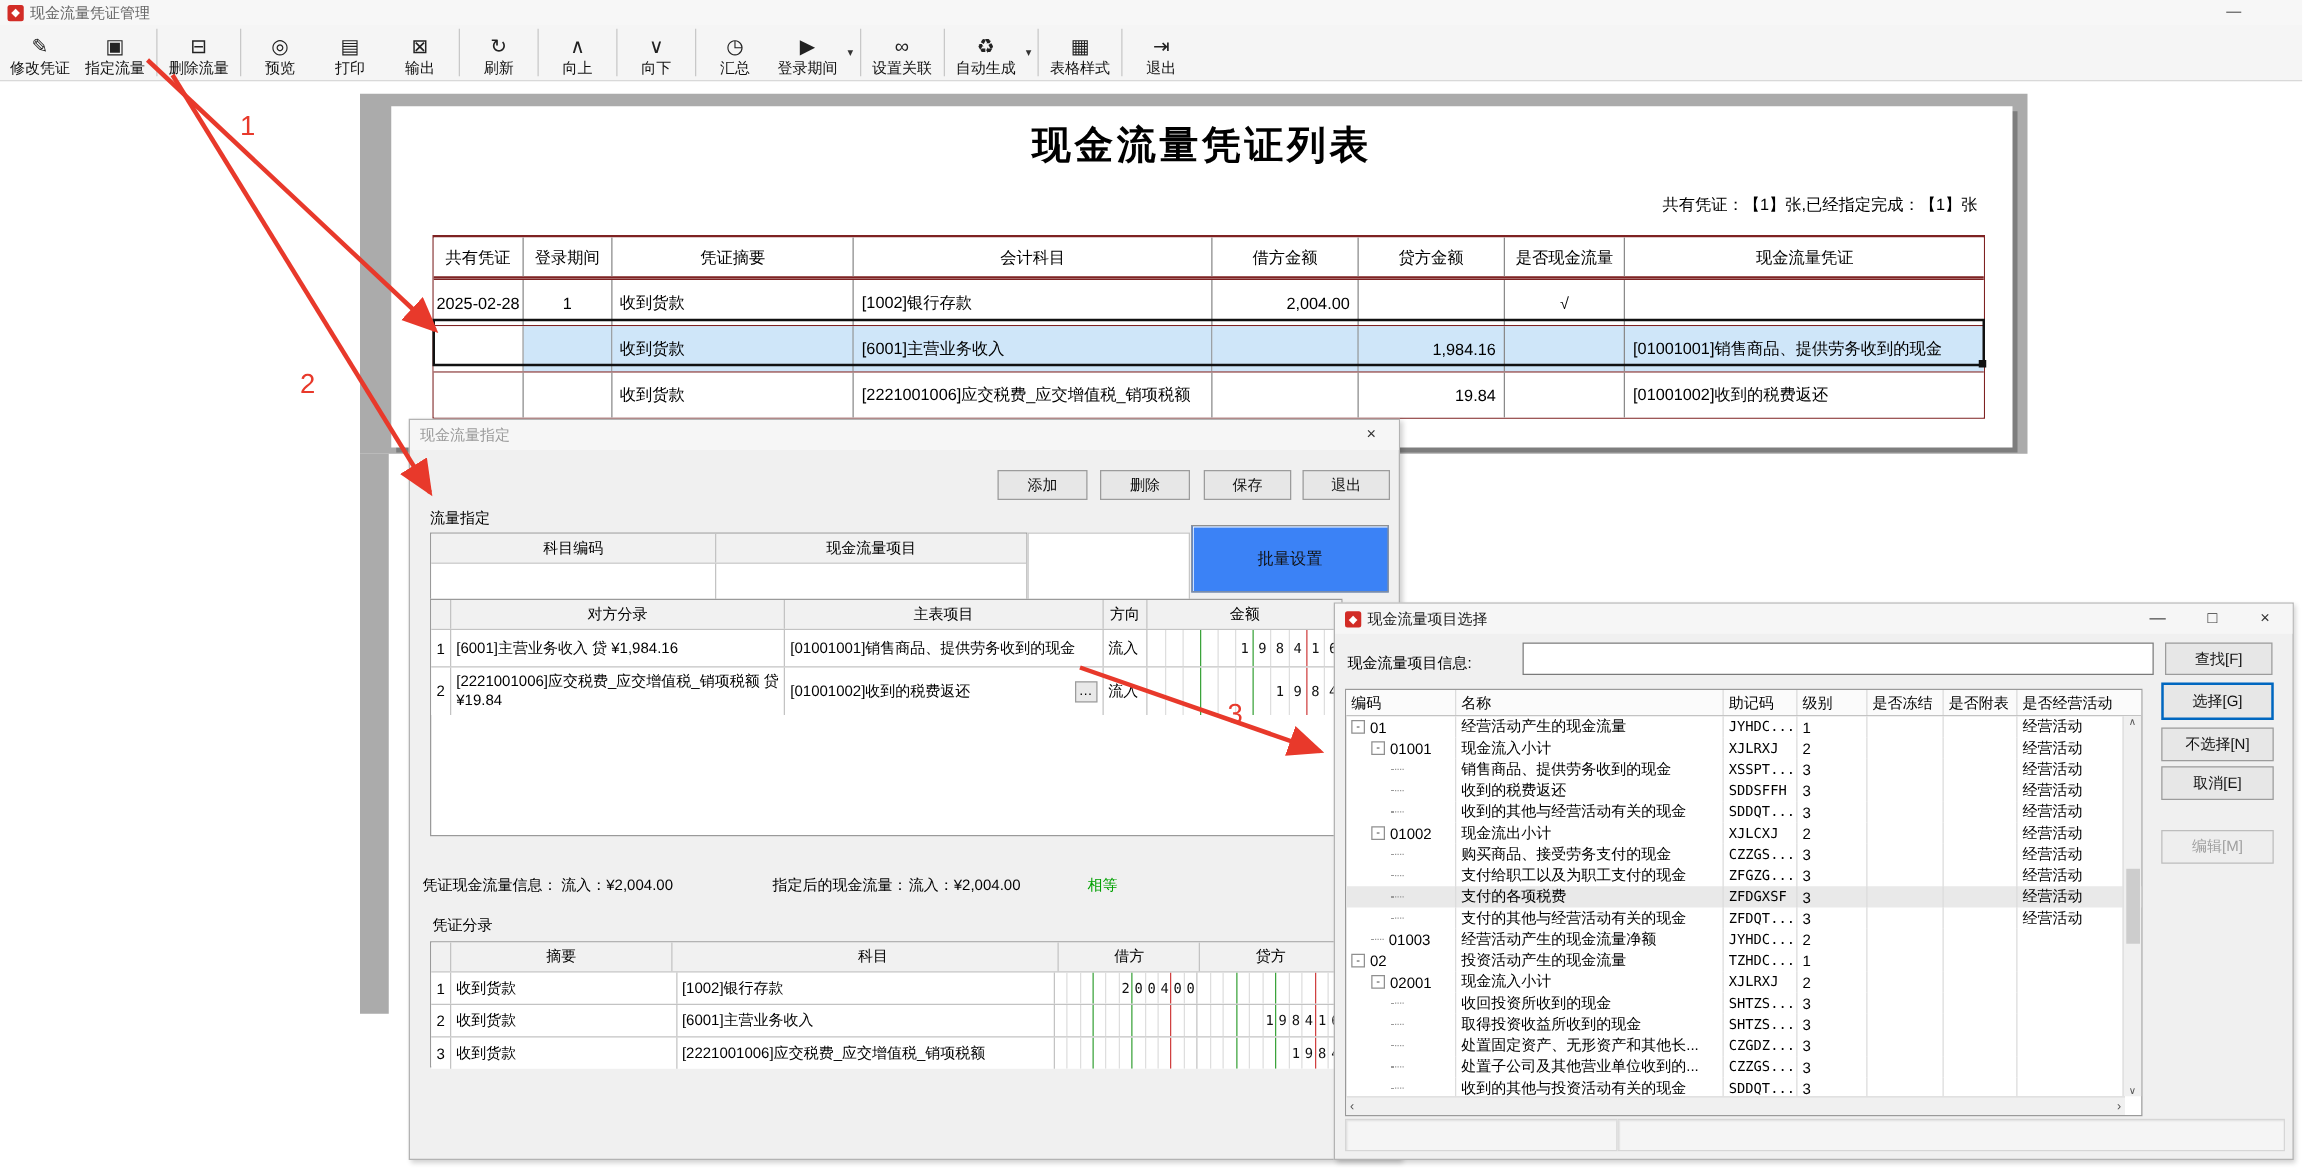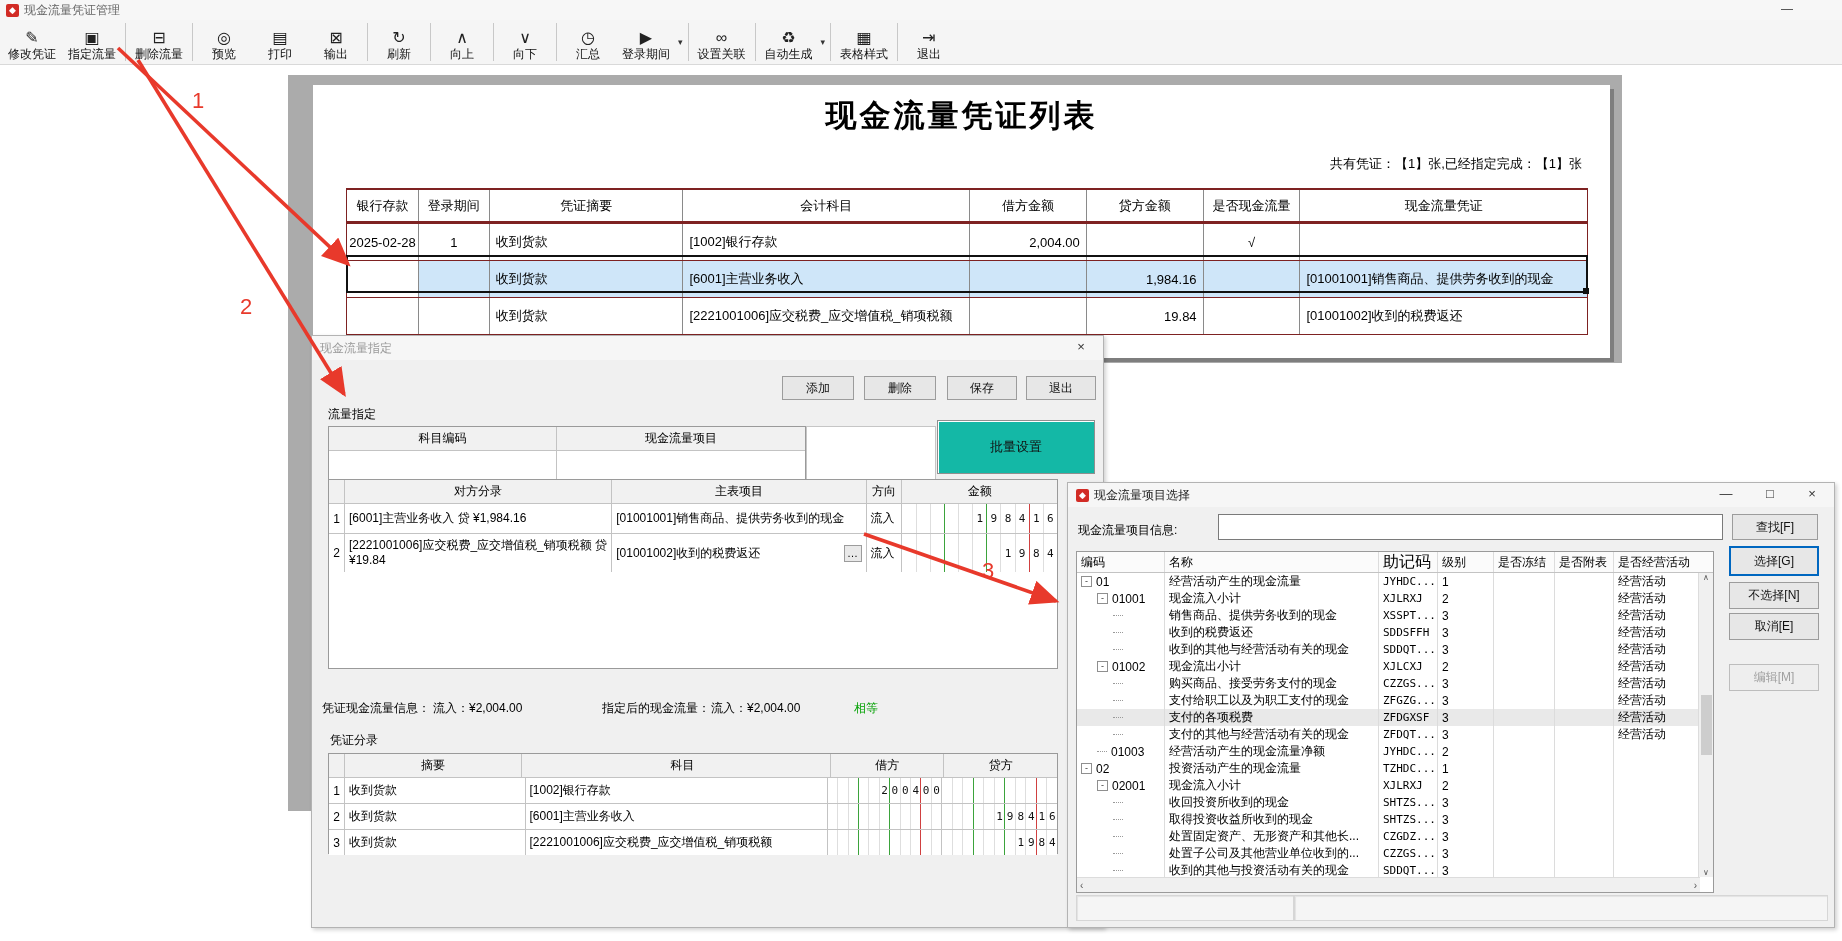--- a/index.html
+++ b/index.html
@@ -44,21 +44,21 @@
   .selbox{position:absolute;left:33px;top:170px;width:1242px;height:38px;border:2px solid #111;pointer-events:none;}
   .selhandle{position:absolute;right:-3px;bottom:-3px;width:6px;height:6px;background:#111;}
   
   .dlg{position:absolute;background:#f0f0f0;border:1px solid #b3b3b3;box-shadow:2px 2px 4px rgba(0,0,0,.18);}
   .dlg-title{position:absolute;left:0;top:0;right:0;height:24px;background:#f6f6f6;display:flex;
              align-items:center;padding-left:8px;color:#9a9a9a;font-size:12px;}
   .dlg2 .dlg-title{color:#222;}
   .winctl{position:absolute;top:0;width:40px;height:24px;text-align:center;line-height:22px;color:#333;font-size:13px;}
   .btn{position:absolute;height:24px;background:#e7e7e7;border:1px solid #9c9c9c;font-size:12px;
        display:flex;align-items:center;justify-content:center;color:#111;}
-  .btn.big{background:#14b8a6;border:1px solid #8f8f8f;box-shadow:inset 1px 1px 0 #fff;font-size:13px;}
+  .btn.big{background:#3b82f6;border:1px solid #8f8f8f;box-shadow:inset 1px 1px 0 #fff;font-size:13px;}
   .btn.focus{border:2px solid #0067c0;}
   .btn.disabled{color:#9f9f9f;border-color:#bdbdbd;background:#eee;}
   .grid{position:absolute;background:#fff;border:1px solid #9a9a9a;}
   .grow{display:flex;border-top:1px solid #c3c3c3;background:#fff;}
   .grow.ghead{border-top:none;background:#f1f1f1;font-size:12px;}
   .gc{border-right:1px solid #c3c3c3;display:flex;align-items:center;padding:0 4px;font-size:12px;
       overflow:hidden;}
   .gc:last-child{border-right:none;}
   .ghead .gc{justify-content:center;padding:0 2px;}
   .grplabel{position:absolute;font-size:12px;color:#000;}
@@ -188,21 +188,21 @@
   </div>
 
   <div class="viewerbg"></div>
   <div class="viewerstrip"></div>
   <div class="page">
     <div class="rpt-title">现金流量凭证列表</div>
     <div class="rpt-summary">共有凭证：【1】张,已经指定完成：【1】张</div>
 
     <div class="rtable">
       <div class="rrow rhead">
-        <div class="rc c1">银行存款</div>
+        <div class="rc c1">共有凭证</div>
         <div class="rc c2">登录期间</div>
         <div class="rc c3">凭证摘要</div>
         <div class="rc c4">会计科目</div>
         <div class="rc c5">借方金额</div>
         <div class="rc c6">贷方金额</div>
         <div class="rc c7">是否现金流量</div>
         <div class="rc c8">现金流量凭证</div>
       </div>
       <div class="rrow">
         <div class="rc c1">2025-02-28</div>
@@ -233,21 +233,21 @@
         <div class="rc c6">19.84</div>
         <div class="rc c7"></div>
         <div class="rc c8">[01001002]收到的税费返还</div>
       </div>
     </div>
     <div class="selbox">
       <div class="selhandle"></div>
     </div>
   </div>
 
-  <div class="dlg" style="left:311px;top:335px;width:793px;height:593px;">
+  <div class="dlg" style="left:327px;top:335px;width:793px;height:593px;">
     <div class="dlg-title">
       <span>现金流量指定</span>
     </div>
     <div class="winctl" style="right:2px;">×</div>
 
     <div class="btn" style="left:470px;top:40px;width:72px;">添加</div>
     <div class="btn" style="left:552px;top:40px;width:72px;">删除</div>
     <div class="btn" style="left:635px;top:40px;width:70px;">保存</div>
     <div class="btn" style="left:714px;top:40px;width:70px;">退出</div>
 
@@ -459,21 +459,21 @@
 
     <div class="btn focus" style="left:661px;top:63px;width:90px;height:30px;">选择[G]</div>
     <div class="btn" style="left:661px;top:99px;width:90px;height:27px;">不选择[N]</div>
     <div class="btn" style="left:661px;top:130px;width:90px;height:27px;">取消[E]</div>
     <div class="btn disabled" style="left:661px;top:181px;width:90px;height:27px;">编辑[M]</div>
 
     <div class="t2grid">
       <div class="t2head">
         <div class="tc tcode">编码</div>
         <div class="tc tname">名称</div>
-        <div class="tc tmne" style="font-family:inherit;font-size:16px;">助记码</div>
+        <div class="tc tmne" style="font-family:inherit;font-size:12px;">助记码</div>
         <div class="tc tlvl">级别</div>
         <div class="tc tfrz">是否冻结</div>
         <div class="tc tatt">是否附表</div>
         <div class="tc tact">是否经营活动</div>
       </div>
 
       <div class="t2row">
           <div class="tc tcode p1">
             <span class="expbox"></span>
             <span>01</span>

